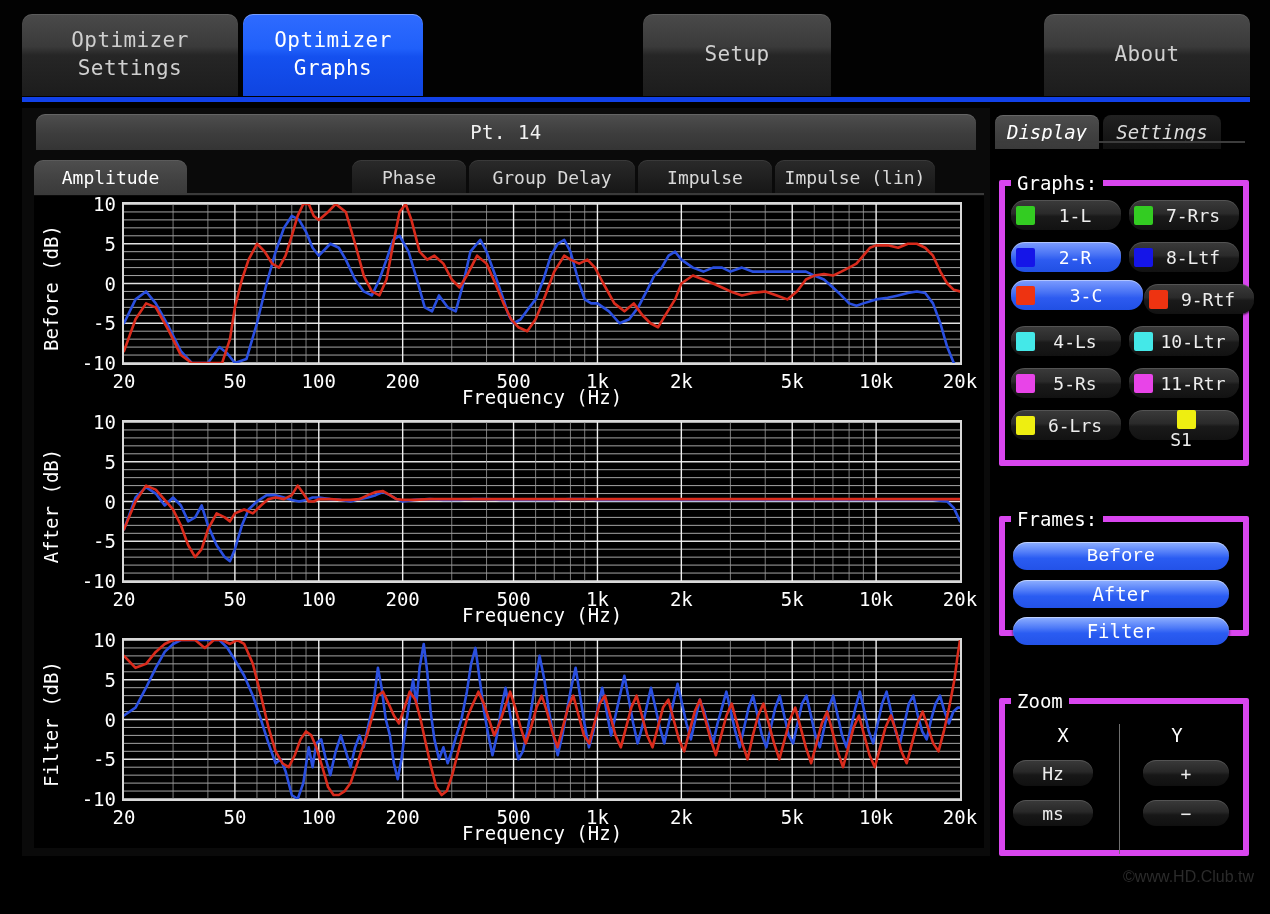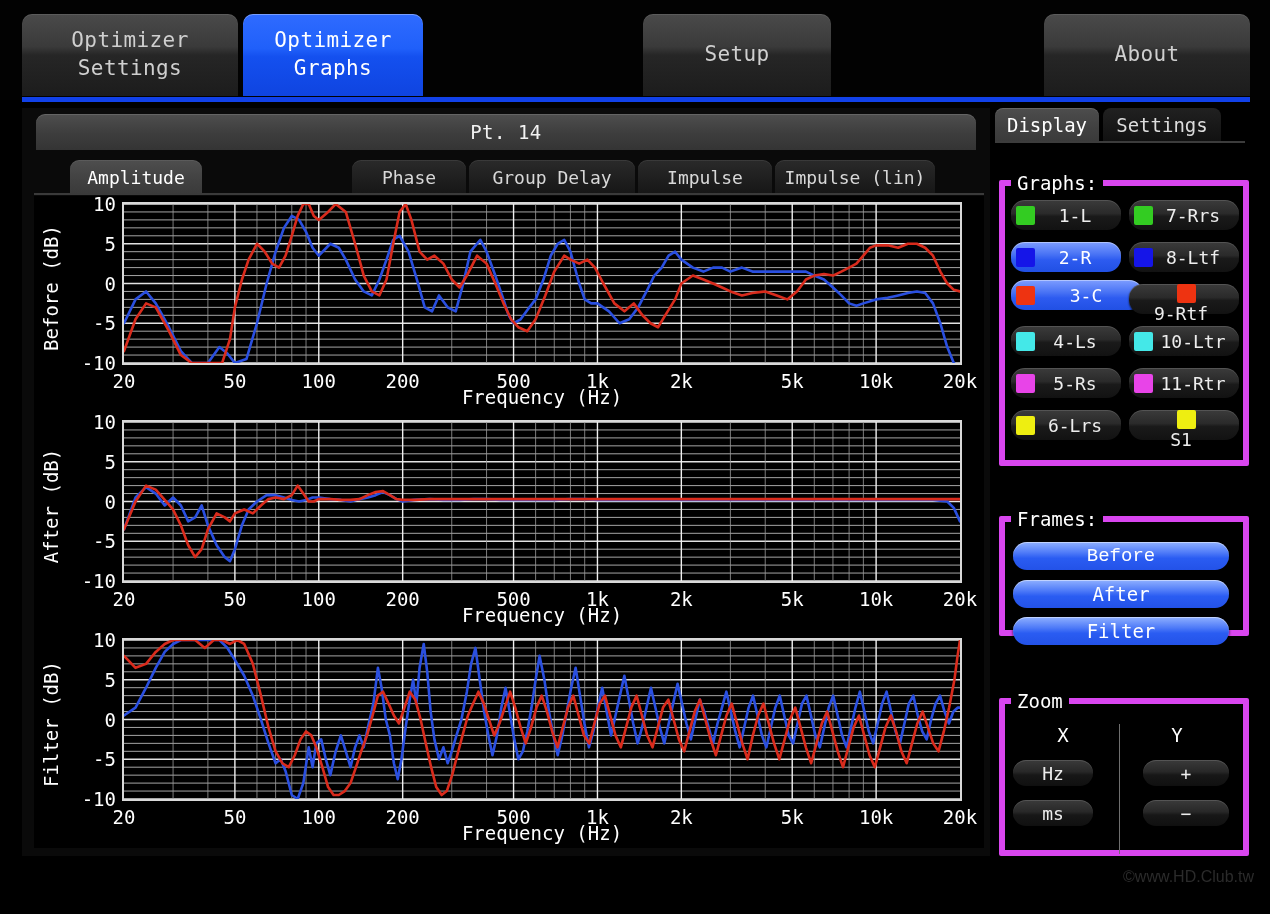--- a/index.html
+++ b/index.html
@@ -75,21 +75,21 @@
   .plot svg{display:block;}
   .xticks{position:absolute;left:88px;top:168px;width:844px;height:26px;}
   .xtick{position:absolute;font-size:19px;color:#ffffff;transform:translateX(-50%);white-space:nowrap;}
   .xaxis-title{
     position:absolute;left:88px;top:184px;width:840px;
     text-align:center;font-size:19px;color:#ffffff;
   }
 
   
   .rightpanel{position:absolute;left:995px;top:108px;width:255px;height:748px;background:#000;}
-  .rtabs{position:absolute;left:0;top:0;width:250px;height:34px;}
+  .rtabs{position:absolute;left:0;top:7px;width:250px;height:34px;font-style:italic;}
   .rtab{
     position:absolute;top:0;height:34px;
     border-radius:8px 8px 0 0;
     background:linear-gradient(180deg,#212121 0%,#171717 60%,#111 100%);
     color:#dcdcdc;font-size:19px;
     display:flex;align-items:center;justify-content:center;
     cursor:pointer;
   }
   .rtab.active{
     background:linear-gradient(180deg,#4d4d4d 0%,#404040 60%,#3a3a3a 100%);
@@ -168,21 +168,21 @@
     <div class="tab-underline"></div>
   </div>
 
   <div class="leftpanel">
 
     <div class="ptbar">
       <span>Pt. 14</span>
     </div>
 
     <div class="subtabs">
-      <div class="stab active" style="left:0px;width:132px;margin-left:36px;">
+      <div class="stab active" style="left:0px;width:153px;">
           <span>Amplitude</span>
         </div>
       <div class="stab" style="left:318px;width:114px;">
           <span>Phase</span>
         </div>
       <div class="stab" style="left:435px;width:166px;">
           <span>Group Delay</span>
         </div>
       <div class="stab" style="left:604px;width:134px;">
           <span>Impulse</span>
@@ -466,21 +466,21 @@
             <span class="lbl">2-R</span>
           </div>
           <div class="pill" style="left: 124px; top: 48px; width: 110px; height: 30px;">
             <span class="sw" style="background: rgb(21, 21, 232);"></span>
             <span class="lbl">8-Ltf</span>
           </div>
           <div class="pill on" style="left: 6px; top: 86px; width: 132px; height: 30px;">
             <span class="sw" style="background: rgb(238, 51, 17);"></span>
             <span class="lbl">3-C</span>
           </div>
-          <div class="pill" style="left: 124px; top: 90px; width: 110px; height: 30px; flex-direction: column;">
+          <div class="pill" style="left: 139px; top: 90px; width: 110px; height: 30px;">
             <span class="sw" style="background: rgb(238, 51, 17);"></span>
             <span class="lbl">9-Rtf</span>
           </div>
           <div class="pill" style="left: 6px; top: 132px; width: 110px; height: 30px;">
             <span class="sw" style="background: rgb(68, 232, 232);"></span>
             <span class="lbl">4-Ls</span>
           </div>
           <div class="pill" style="left: 124px; top: 132px; width: 110px; height: 30px;">
             <span class="sw" style="background: rgb(68, 232, 232);"></span>
             <span class="lbl">10-Ltr</span>

